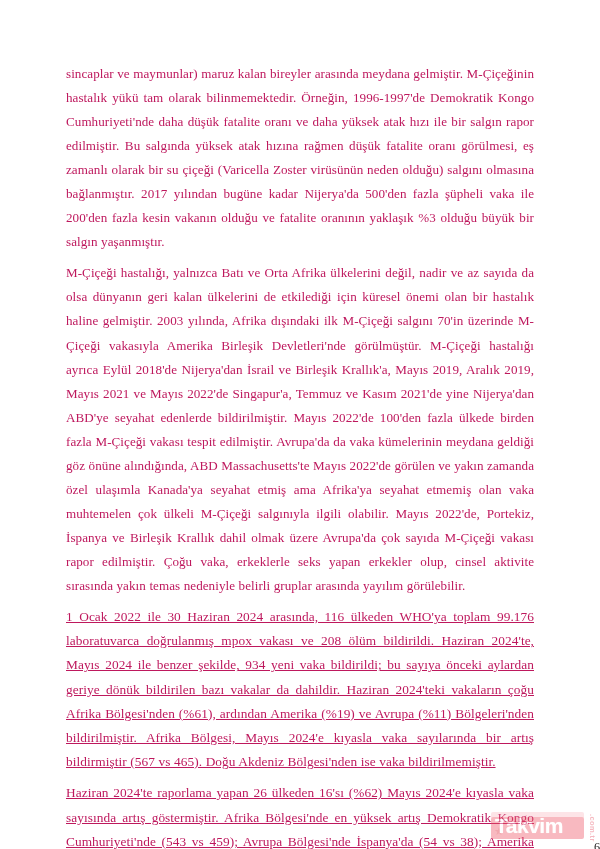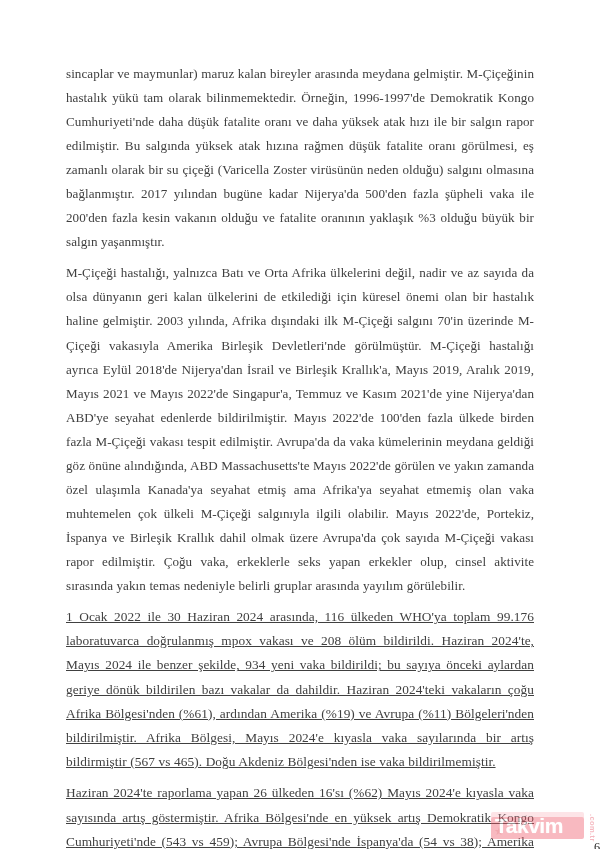--- a/index.html
+++ b/index.html
@@ -29,21 +29,21 @@
     width: 468px;
   }
 
   p.para {
     margin: 0 0 7px 0;
     padding: 0;
     font-size: 13.1px;
     line-height: 24.05px;
     text-align: justify;
     text-justify: inter-word;
-    color: #404040;
+    color: #be185d;
     letter-spacing: 0.05px;
     word-spacing: 0.2px;
     -webkit-font-smoothing: antialiased;
   }
 
   p.para.block2 {
     font-size: 13.35px;
     line-height: 24.2px;
     text-decoration: underline;
   }

